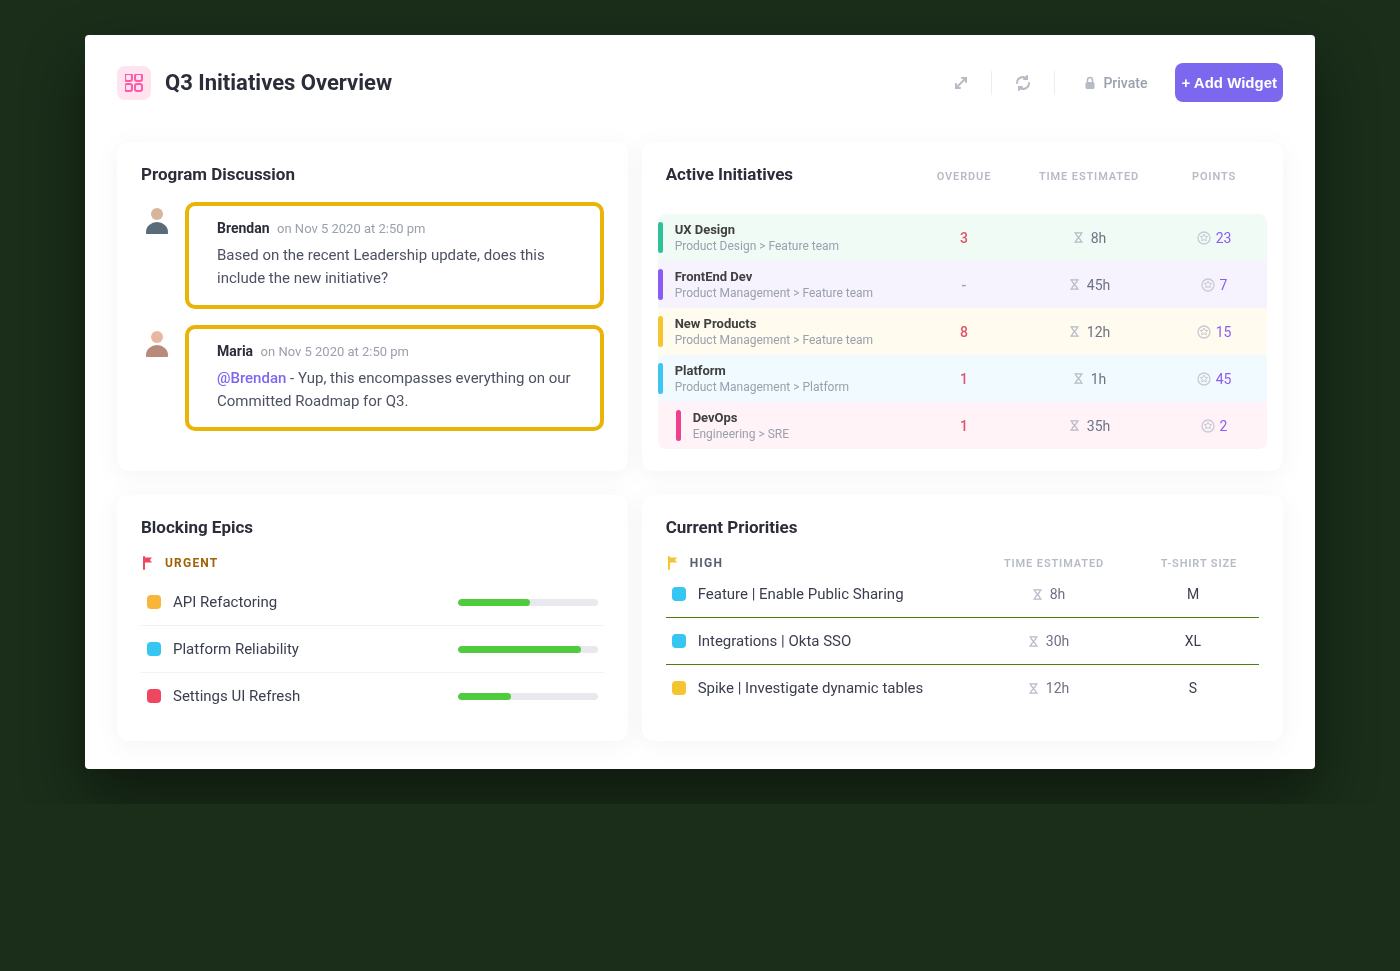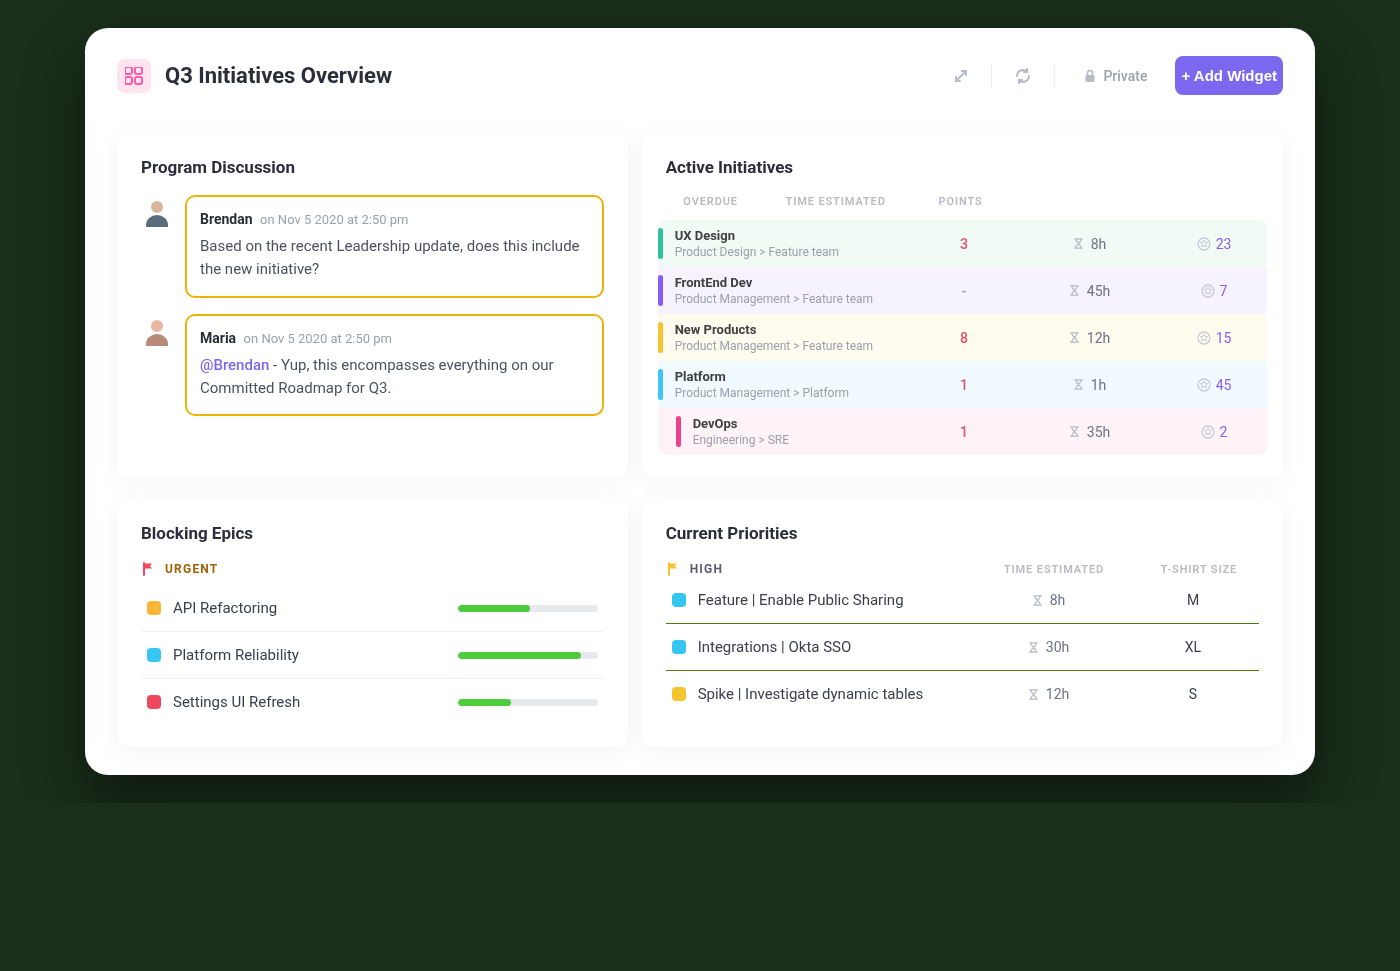--- a/index.html
+++ b/index.html
@@ -5,24 +5,24 @@
 * { box-sizing: border-box; margin: 0; padding: 0; }
 body {
   font-family: -apple-system, BlinkMacSystemFont, "Segoe UI", Roboto, Helvetica, Arial, sans-serif;
   background: #1a2e1a;
   padding: 28px;
   color: #2e3440;
   font-size: 14px;
 }
 .window {
   background: #fff;
-  border-radius: 23px;
+  border-radius: 4px;
   box-shadow: 0 28px 60px rgba(0,0,0,0.45);
   max-width: 1230px;
-  margin: 0 auto;
+  margin: 7px auto;
   padding: 28px 32px 28px 32px;
 }
 .header {
   display: flex;
   align-items: center;
   gap: 14px;
   padding-bottom: 20px;
 }
 .logo {
   width: 34px; height: 34px;
@@ -42,27 +42,27 @@
 .body { display:flex; gap:24px; flex-direction:column; padding-top:20px; }
 .row { display:flex; gap:14px; }
 .card {
   flex:1;
   background:#fff;
   border-radius:12px;
   padding:22px 24px;
   box-shadow: 0 4px 22px rgba(115,120,145,0.08);
 }
 .card-title { font-size:17px; font-weight:700; color:#2b2e3a; margin-bottom:18px; }
-.card-header-row { display:flex; align-items:baseline;flex-direction:column; }
+.card-header-row { display:flex; align-items:baseline; }
 .card-header-row .card-title { flex:1; margin-bottom:18px; }
 
 
 .comment { display:flex; gap:12px; margin-bottom:16px; }
 .avatar { width:32px; height:32px; border-radius:50%; flex-shrink:0; display:flex; align-items:center; justify-content:center; font-size:11px; font-weight:600; color:#fff; }
-.bubble { border:2px solid #eab308; border-radius:10px; padding:14px 13px; flex:1; }
+.bubble { border:4px solid #eab308; border-radius:10px; padding:14px 28px; flex:1; }
 .author { font-weight:700; color:#2b2e3a; }
 .meta { color:#9aa0ac; font-size:13px; margin-left:4px; }
 .msg { margin-top:8px; color:#4d5263; line-height:1.55; font-size:15px; }
 .mention { color:#7b68ee; font-weight:500; }
 
 
 .ai-header { display:flex; font-size:11px; letter-spacing:0.08em; color:#b6bbc6; font-weight:600; text-transform:uppercase; }
 .ai-header .c-ov { width:90px; text-align:center; }
 .ai-header .c-te { width:160px; text-align:center; }
 .ai-header .c-pt { width:90px; text-align:center; }

